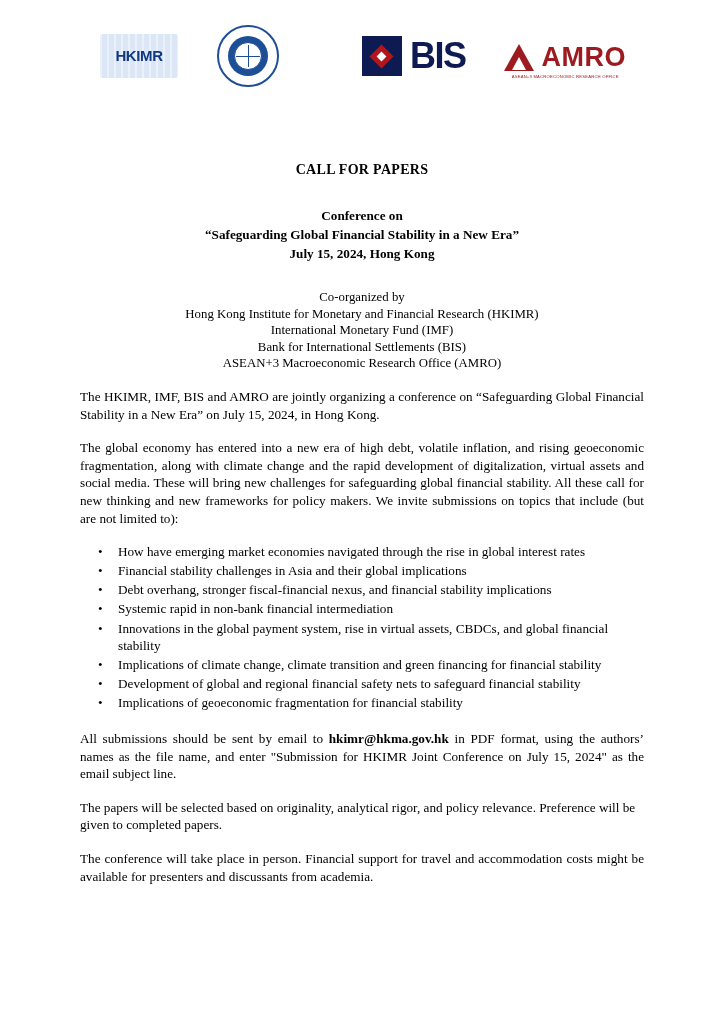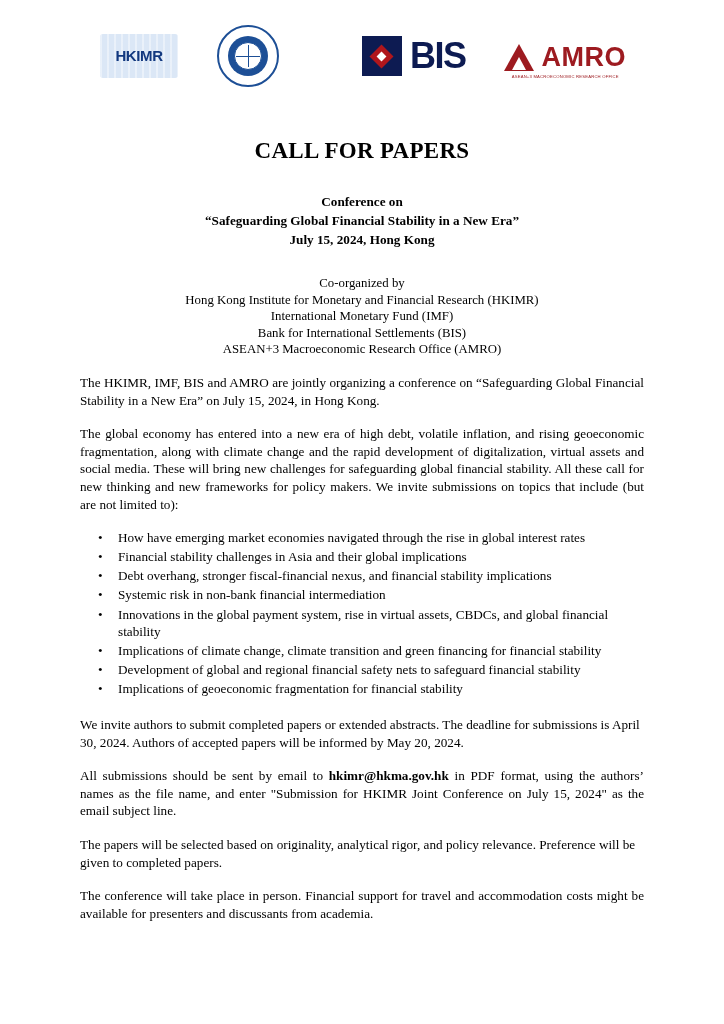--- a/index.html
+++ b/index.html
@@ -194,23 +194,23 @@
     font-size: 4.2px;
     letter-spacing: 0.2px;
     color: #9d1b20;
     white-space: nowrap;
   }
 
   
   .doc-title {
     text-align: center;
     font-weight: bold;
-    font-size: 23px;
+    font-size: 14px;
     letter-spacing: 0.3px;
-    margin: 60px 0 0;
+    margin: 84px 0 0;
   }
   .conf-block {
     text-align: center;
     font-weight: bold;
     font-size: 13.2px;
     line-height: 19px;
     margin: 28px 0 0;
   }
   .organizers {
     text-align: center;
@@ -325,28 +325,27 @@
   <div class="body-wrap">
 
     <p>The HKIMR, IMF, BIS and AMRO are jointly organizing a conference on “Safeguarding Global Financial Stability in a New Era” on July 15, 2024, in Hong Kong.</p>
 
     <p>The global economy has entered into a new era of high debt, volatile inflation, and rising geoeconomic fragmentation, along with climate change and the rapid development of digitalization, virtual assets and social media. These will bring new challenges for safeguarding global financial stability. All these call for new thinking and new frameworks for policy makers. We invite submissions on topics that include (but are not limited to):</p>
 
     <ul class="topics">
       <li>How have emerging market economies navigated through the rise in global interest rates</li>
       <li>Financial stability challenges in Asia and their global implications</li>
       <li>Debt overhang, stronger fiscal-financial nexus, and financial stability implications</li>
-      <li>Systemic risk in non-bank financial intermediation</li>
+      <li>Systemic rapid in non-bank financial intermediation</li>
       <li>Innovations in the global payment system, rise in virtual assets, CBDCs, and global financial stability</li>
       <li>Implications of climate change, climate transition and green financing for financial stability</li>
       <li>Development of global and regional financial safety nets to safeguard financial stability</li>
       <li>Implications of geoeconomic fragmentation for financial stability</li>
     </ul>
 
-    <p class="nojust">We invite authors to submit completed papers or extended abstracts. The deadline for submissions is April 30, 2024. Authors of accepted papers will be informed by May 20, 2024.</p>
 
     <p><span>All submissions should be sent by email to </span><span class="email">hkimr@hkma.gov.hk</span><span> in PDF format, using the authors’ names as the file name, and enter "Submission for HKIMR Joint Conference on July 15, 2024" as the email subject line.</span></p>
 
     <p class="nojust">The papers will be selected based on originality, analytical rigor, and policy relevance. Preference will be given to completed papers.</p>
 
     <p>The conference will take place in person. Financial support for travel and accommodation costs might be available for presenters and discussants from academia.</p>
 
   </div>
 </div>
 

